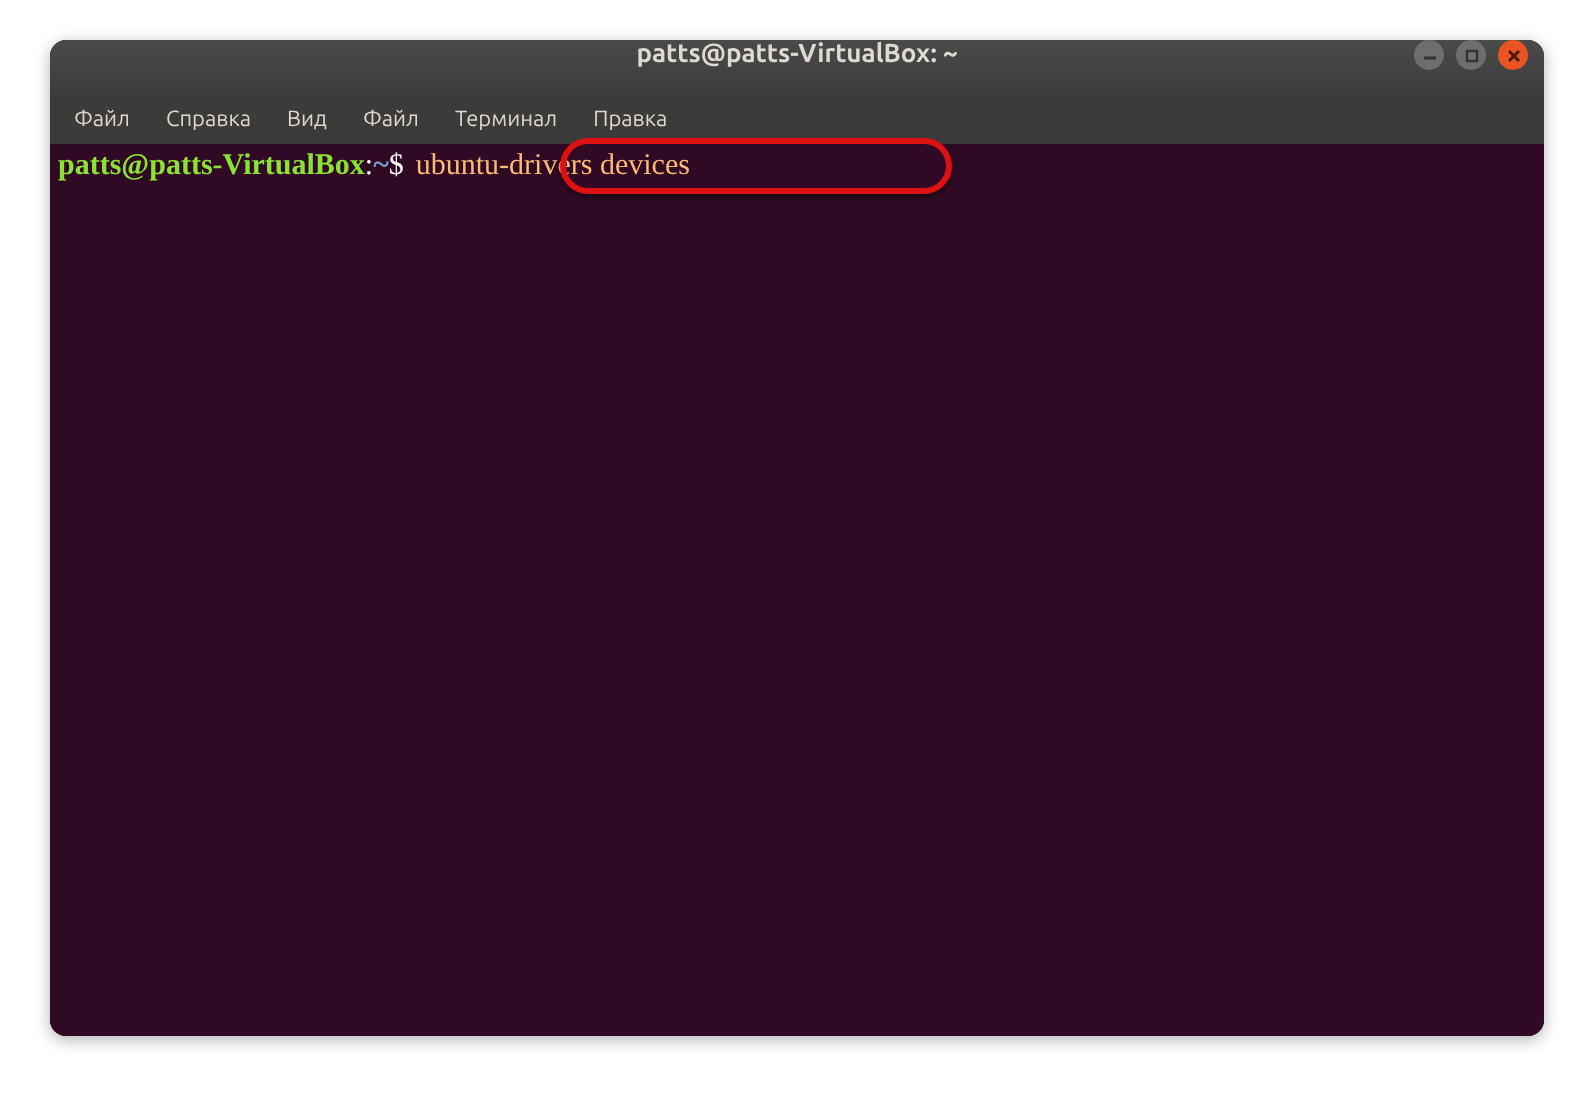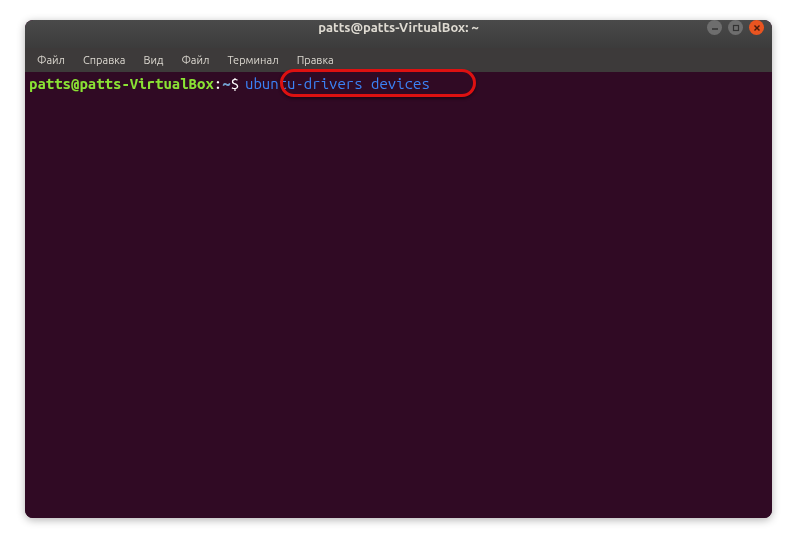--- a/index.html
+++ b/index.html
@@ -85,38 +85,39 @@
       padding: 2px 4px;
       font-family: "Ubuntu Mono", "DejaVu Sans Mono", monospace;
       font-size: 15px;
       line-height: 1.3;
       color: #ffffff;
       position: relative;
     }
     .prompt-line {
       display: flex;
       align-items: center;
+      font-family: Liberation Serif, serif;
     }
     .prompt-user {
       color: #8ae234;
       font-weight: bold;
     }
     .prompt-colon {
       color: #ffffff;
     }
     .prompt-path {
       color: #729fcf;
       font-weight: bold;
     }
     .prompt-dollar {
       color: #ffffff;
       margin-right: 6px;
     }
     .command-text {
-      color: #3b82f6;
+      color: #fdba74;
     }
     .highlight-box {
       position: absolute;
       border: 3px solid #dd1111;
       border-radius: 16px;
       top: -3px;
       left: 255px;
       width: 196px;
       height: 28px;
       pointer-events: none;

